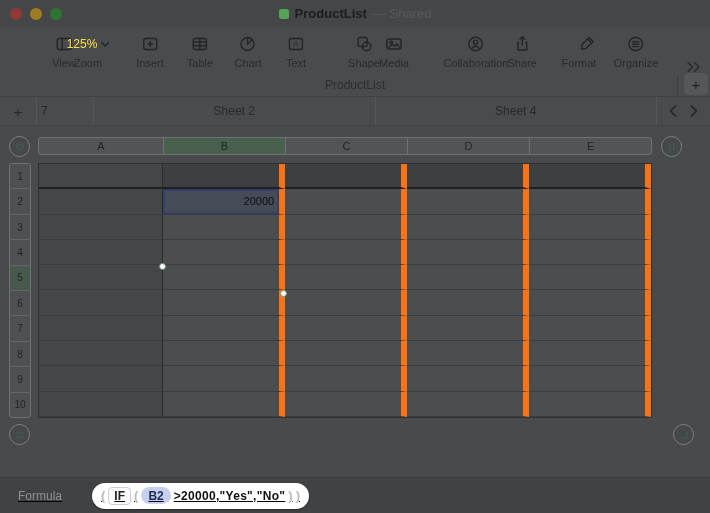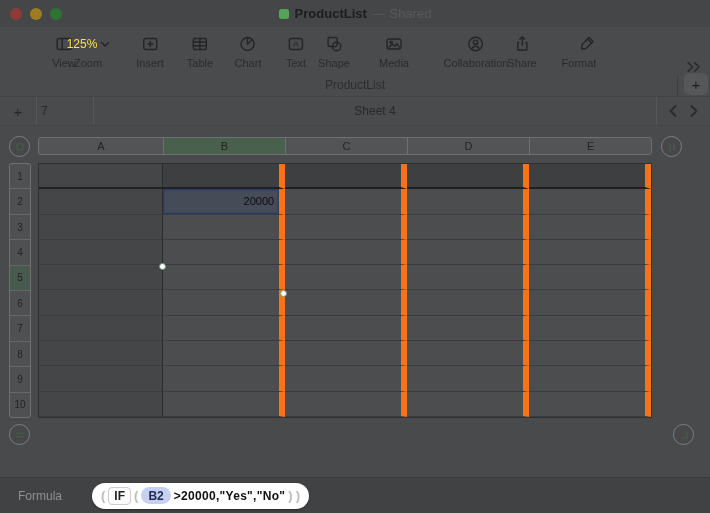--- a/index.html
+++ b/index.html
@@ -61,21 +61,21 @@
   .grow{display:flex;flex:1;}
   .cell{border-right:6px solid #f97316;border-bottom:1px solid #3a3c3d;background:#4b4d4e;font-size:11px;color:#0d0d0d;display:flex;align-items:center;justify-content:flex-end;padding-right:5px;cursor:default;}
   .hdr-row{background:#3d3f40;border-bottom:2px solid #1e2021;}
   .hdr-col{background:#444647;border-right:1px solid #2a2c2d;}
   .sel-cell{background:#464b58;box-shadow:inset 0 0 0 1.5px #2e3d68;font-weight:500;}
 
   #edit-cell{left:162px;top:140px;width:122px;height:27px;background:#ffffff;border:2px solid #3c6247;border-radius:6px;display:flex;align-items:center;padding-left:7px;font-size:12px;color:#000;z-index:5;box-shadow:0 1px 3px rgba(0,0,0,0.35);}
   .edit-dot{position:absolute;width:7px;height:7px;border-radius:50%;background:#fff;border:1.5px solid #6f9478;z-index:6;}
 
   
-  #formulabar{left:0;top:477px;width:710px;height:36px;background:#414243;border-top:1px solid #3a3b3c;display:flex;align-items:center;}
+  #formulabar{left:0;top:477px;width:710px;height:36px;background:#414243;border-top:1px solid #3a3b3c;display:flex;align-items:center;text-decoration:underline;}
   #formula-label{margin-left:18px;font-size:12px;color:#8f9091;}
   #formula-pill{margin-left:30px;height:26px;background:#ffffff;border-radius:13px;display:flex;align-items:center;padding:0 9px;gap:3px;box-shadow:0 1px 2px rgba(0,0,0,0.4);}
   .tok{font-size:12px;white-space:pre;}
   .tok-paren{color:#b9bcbe;font-weight:bold;font-size:13px;}
   .tok-func{border:1px solid #cdcdcd;background:#fbfbfb;border-radius:4px;padding:1px 5px;color:#222;font-weight:bold;}
   .tok-ref{background:#c7d0f0;border-radius:9px;padding:1.5px 7px;color:#1c2a52;font-weight:bold;}
   .tok-text{color:#111;font-weight:bold;letter-spacing:0.3px;}
 </style>
 </head>
 <body>
@@ -154,21 +154,21 @@
     <div class="titem" style="left:296px;">
       <span class="ticon">
         <svg width="20" height="20" viewBox="0 0 20 20">
             <rect x="3.5" y="4.5" width="13" height="11" rx="2"></rect>
             <text x="10" y="13.2" text-anchor="middle" font-size="8.5" fill="#242526" stroke="none" font-family="Liberation Sans,sans-serif">A</text>
           </svg>
       </span>
       <span class="tlabel">Text</span>
     </div>
 
-    <div class="titem" style="left:334px;">
+    <div class="titem" style="left:364px;">
       <span class="ticon">
         <svg width="20" height="20" viewBox="0 0 20 20">
             <rect x="4" y="3.5" width="9" height="9" rx="1.5"></rect>
             <circle cx="12.5" cy="12.5" r="4.2"></circle>
           </svg>
       </span>
       <span class="tlabel">Shape</span>
     </div>
 
     <div class="titem" style="left:394px;">
@@ -207,39 +207,51 @@
     <div class="titem" style="left:579px;align-items:flex-end;">
       <span class="ticon">
         <svg width="20" height="20" viewBox="0 0 20 20">
             <path d="M12.5 3.5 L16.5 7.5 L9.5 14.5 L5 15 L5.5 10.5 Z"></path>
             <line x1="11" y1="5" x2="15" y2="9"></line>
           </svg>
       </span>
       <span class="tlabel">Format</span>
     </div>
 
+    <div class="titem" style="left:636px;">
+      <span class="ticon">
+        <svg width="20" height="20" viewBox="0 0 20 20">
+            <circle cx="10" cy="10" r="6.8"></circle>
+            <line x1="7" y1="7.8" x2="13" y2="7.8"></line>
+            <line x1="7" y1="10.2" x2="13" y2="10.2"></line>
+            <line x1="7" y1="12.6" x2="13" y2="12.6"></line>
+          </svg>
+      </span>
+      <span class="tlabel">Organize</span>
+    </div>
 
     <span id="more-chevrons">
       <svg width="16" height="12" viewBox="0 0 16 12" style="stroke:#2a2b2c;fill:none;stroke-width:1.6;stroke-linecap:round;stroke-linejoin:round;">
           <polyline points="2,1.5 6.5,6 2,10.5"></polyline>
           <polyline points="8.5,1.5 13,6 8.5,10.5"></polyline>
         </svg>
     </span>
   </div>
 
   <div id="subtitlebar" class="abs">
     <span id="subtitle-text">ProductList</span>
     <span id="subtitle-sep"></span>
     <span id="add-table-btn">+</span>
   </div>
 
   <div id="tabbar" class="abs">
     <span id="add-sheet-btn">+</span>
     <div id="sheet-tabs">
         <div class="tab tab-first">7</div>
+        <div class="tab tab-rest">Sheet 2</div>
         <div class="tab tab-rest">Sheet 4</div>
       </div>
     <div id="tab-arrows">
       <svg width="10" height="14" viewBox="0 0 10 14">
           <polyline points="7.5,2 2.5,7 7.5,12"></polyline>
         </svg>
       <svg width="10" height="14" viewBox="0 0 10 14">
           <polyline points="2.5,2 7.5,7 2.5,12"></polyline>
         </svg>
     </div>

